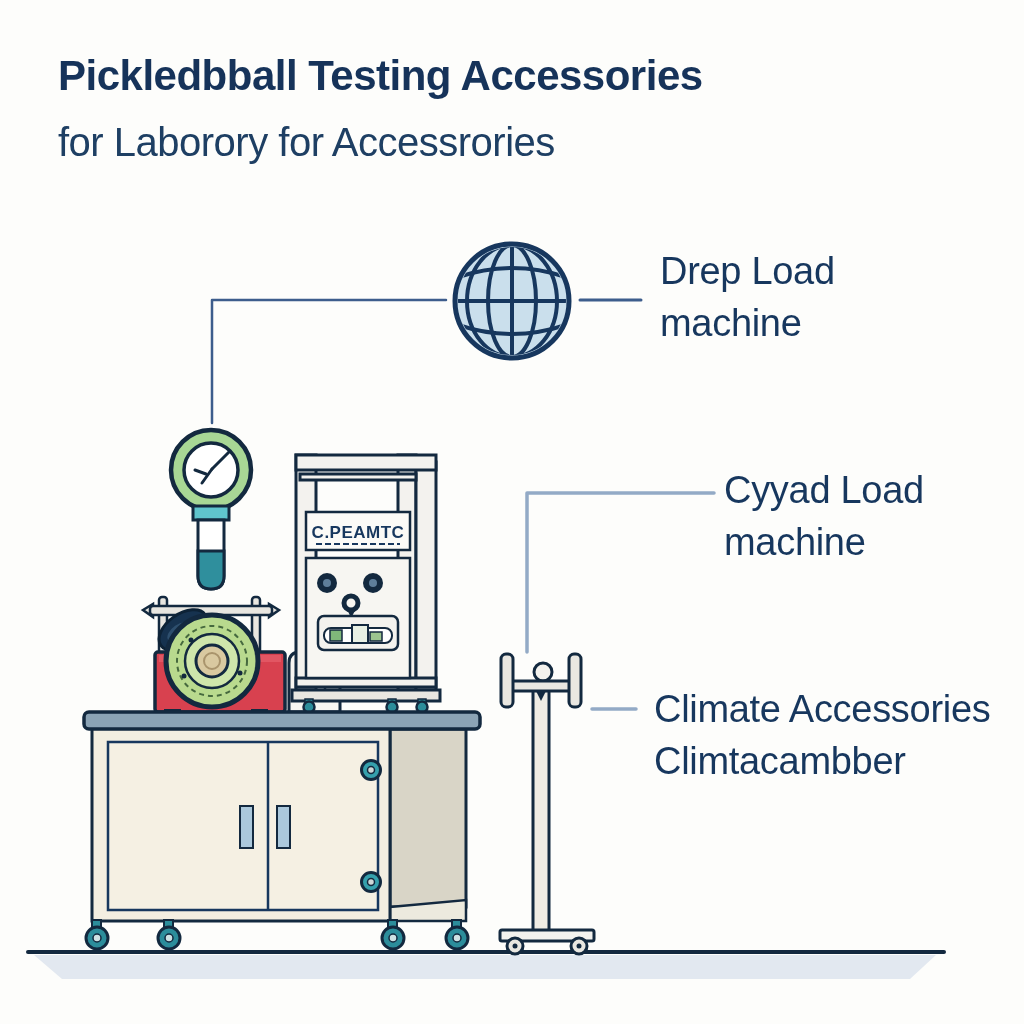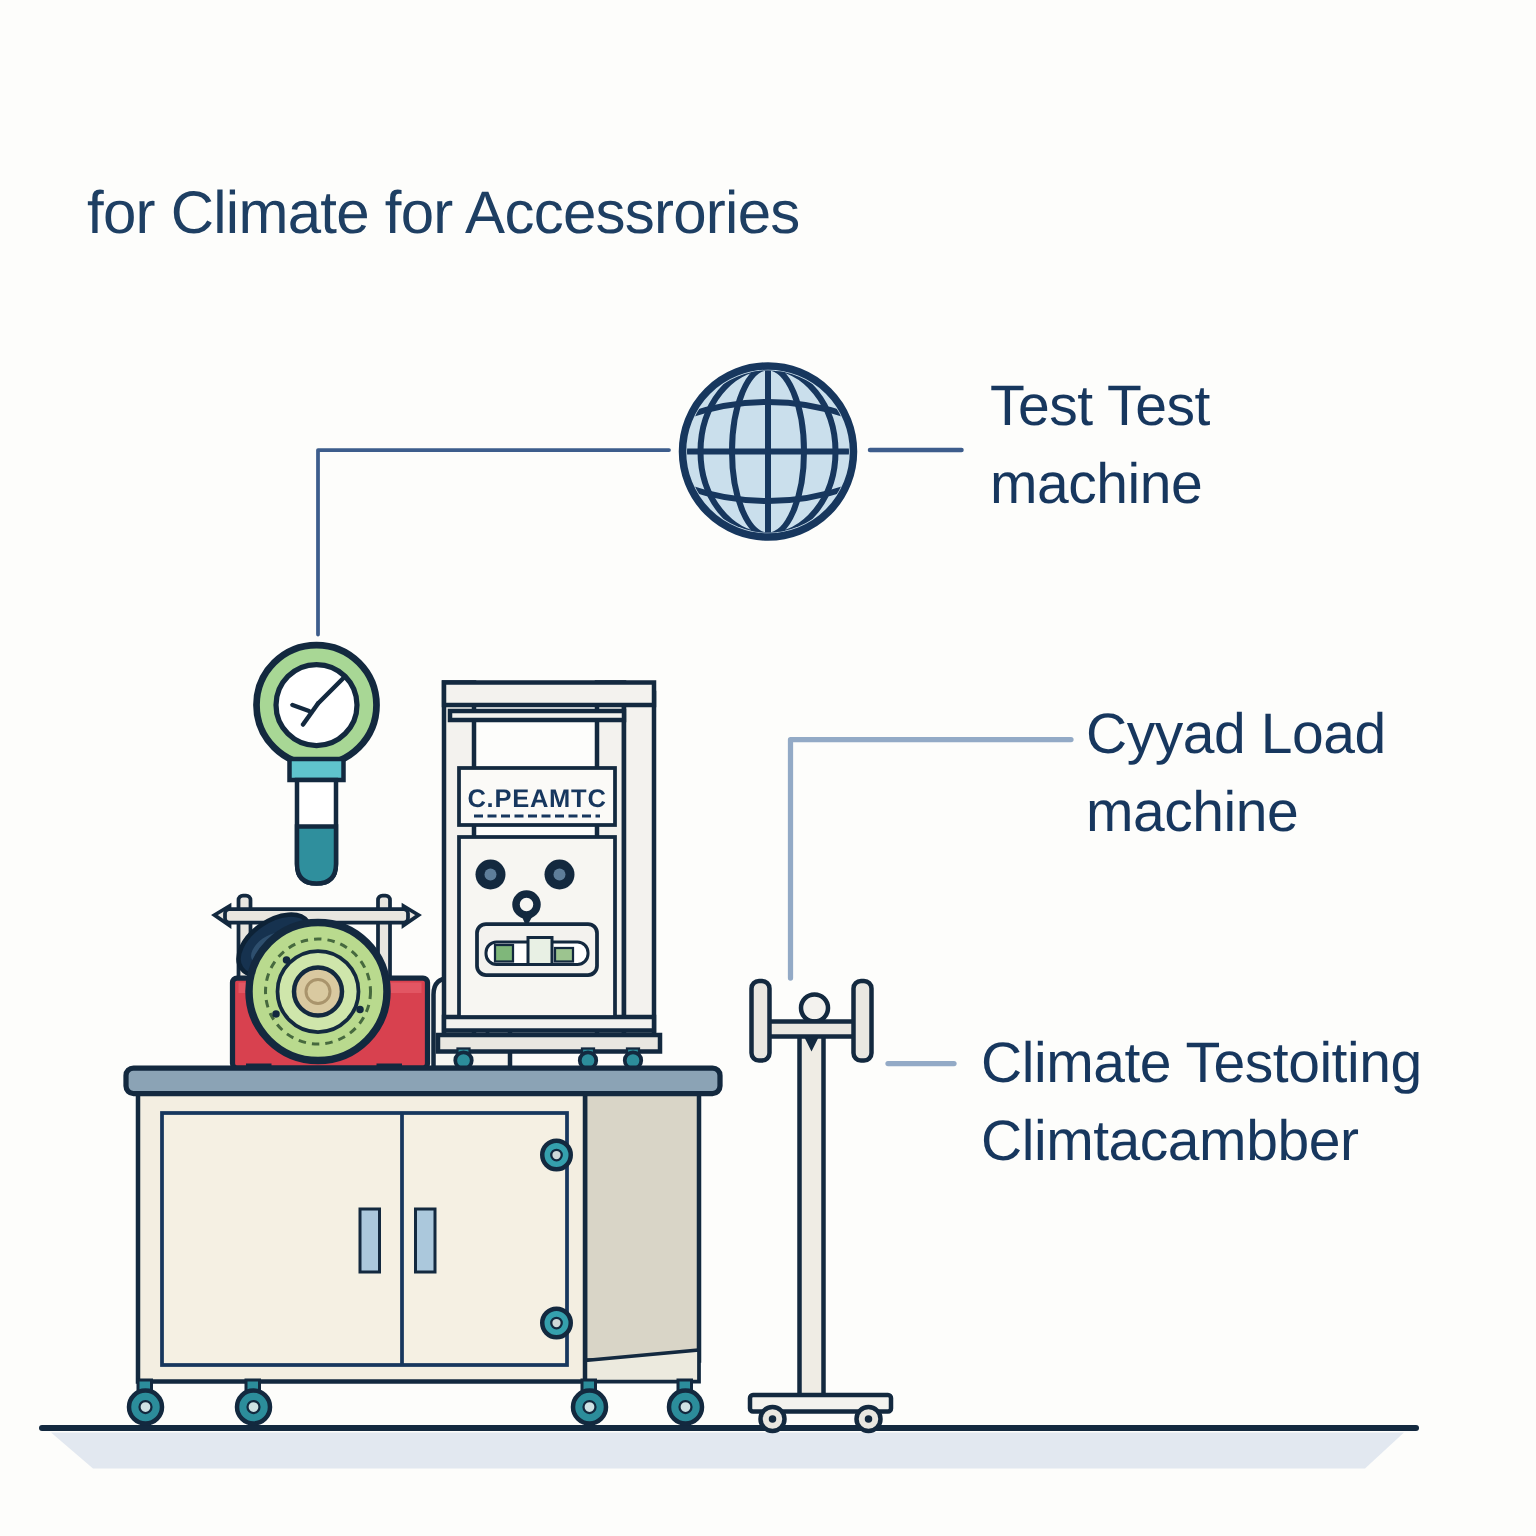--- a/index.html
+++ b/index.html
@@ -28,21 +28,22 @@
   .lbl-cyclic{left:724px;top:464px;}
   .lbl-climate{left:654px;top:683px;}
   svg{position:absolute;left:0;top:0;}
   text{font-family:"Liberation Sans", sans-serif;}
 </style>
 </head>
 <body>
 
 <div class="canvas">
 
-  <div class="subtitle">for Climate for Accessrories</div>
+  <div class="title">Pickledbball Testing Accessories</div>
+  <div class="subtitle">for Laborory for Accessrories</div>
 
   <svg width="1024" height="1024" viewBox="0 0 1024 1024">
 
     <g>
       <polygon points="34,955 936,955 910,979 62,979" fill="#e2e8f0"></polygon>
       <line x1="28" y1="952" x2="944" y2="952" stroke="#13293f" stroke-width="4" stroke-linecap="round"></line>
     </g>
 
     <g fill="none" stroke-linecap="round" stroke-linejoin="round">
       <polyline points="446,300 212,300 212,423" stroke="#3d5d8c" stroke-width="2.5"></polyline>
@@ -201,20 +202,20 @@
       <rect x="569" y="654" width="12" height="53" rx="5" fill="#e9e7e1" stroke="#13293f" stroke-width="3"></rect>
       <path d="M 536 691 L 541 701 L 546 691 Z" fill="#13293f"></path>
       <rect x="500" y="930" width="94" height="11" rx="2" fill="#f3f2ee" stroke="#13293f" stroke-width="3"></rect>
       <circle cx="515" cy="946" r="8" fill="#e9e7e1" stroke="#13293f" stroke-width="3"></circle>
       <circle cx="515" cy="946" r="2.5" fill="#13293f"></circle>
       <circle cx="579" cy="946" r="8" fill="#e9e7e1" stroke="#13293f" stroke-width="3"></circle>
       <circle cx="579" cy="946" r="2.5" fill="#13293f"></circle>
     </g>
   </svg>
 
-  <div class="eq-label lbl-drop">Test Test
+  <div class="eq-label lbl-drop">Drep Load
 machine</div>
   <div class="eq-label lbl-cyclic">Cyyad Load
 machine</div>
-  <div class="eq-label lbl-climate">Climate Testoiting
+  <div class="eq-label lbl-climate">Climate Accessories
 Climtacambber</div>
 
 </div>
 
 </body></html>

